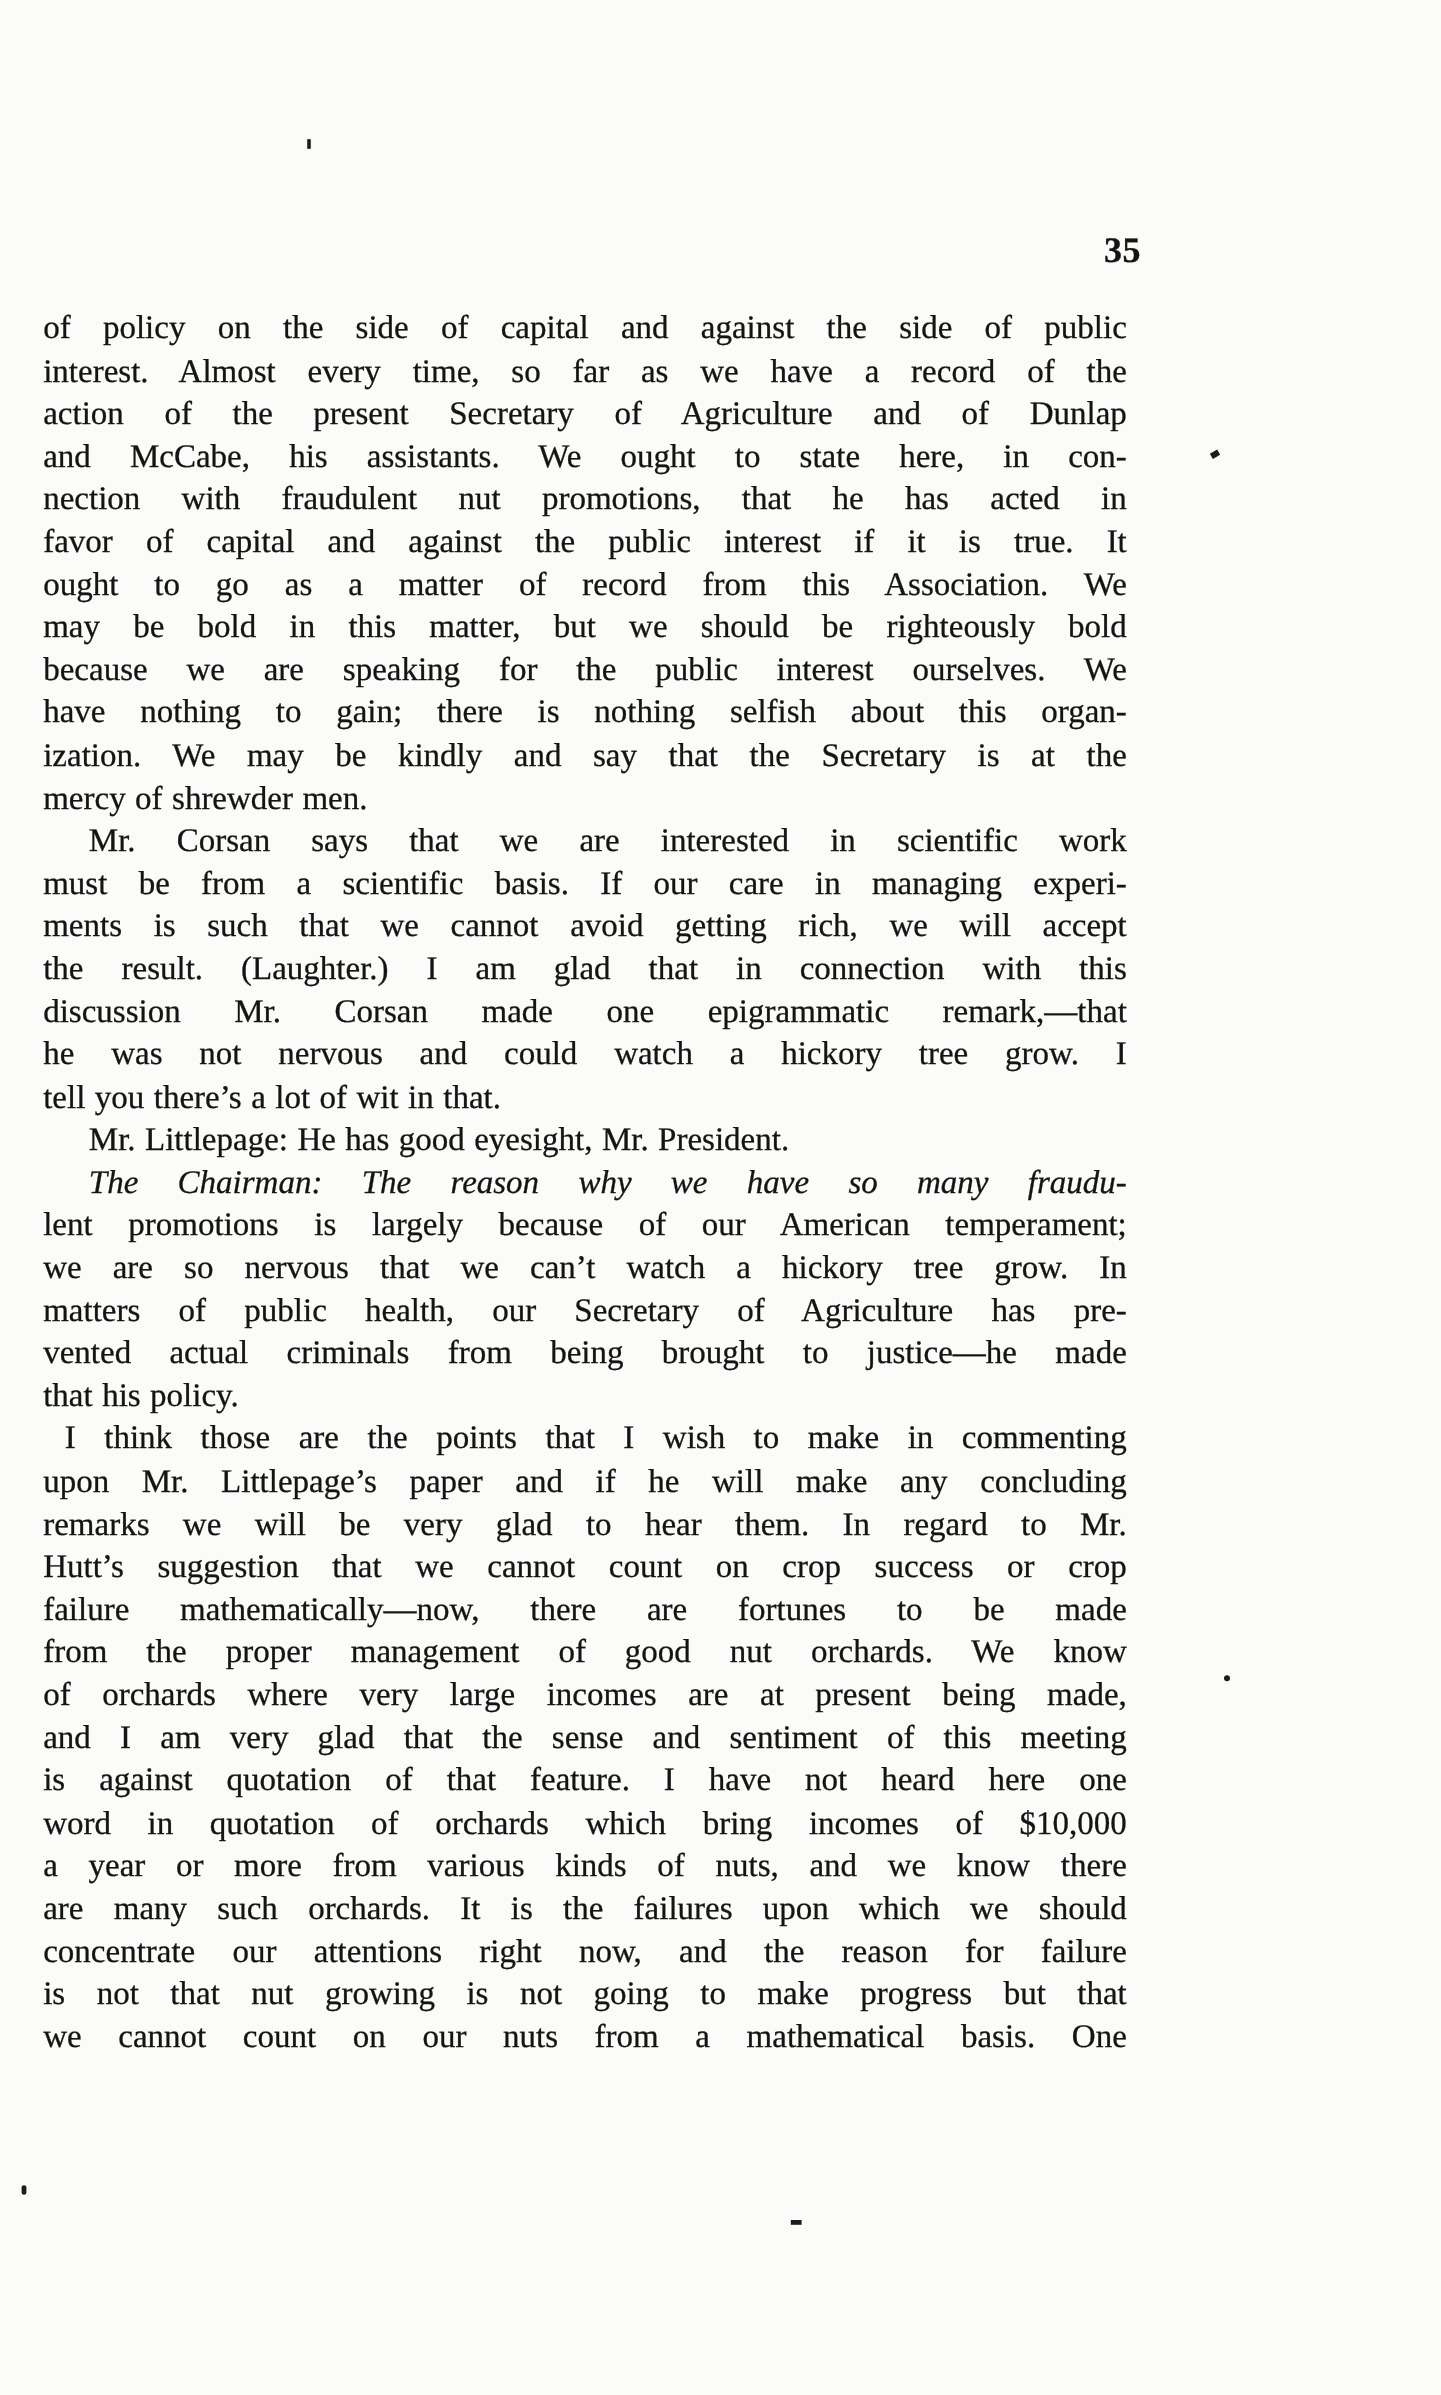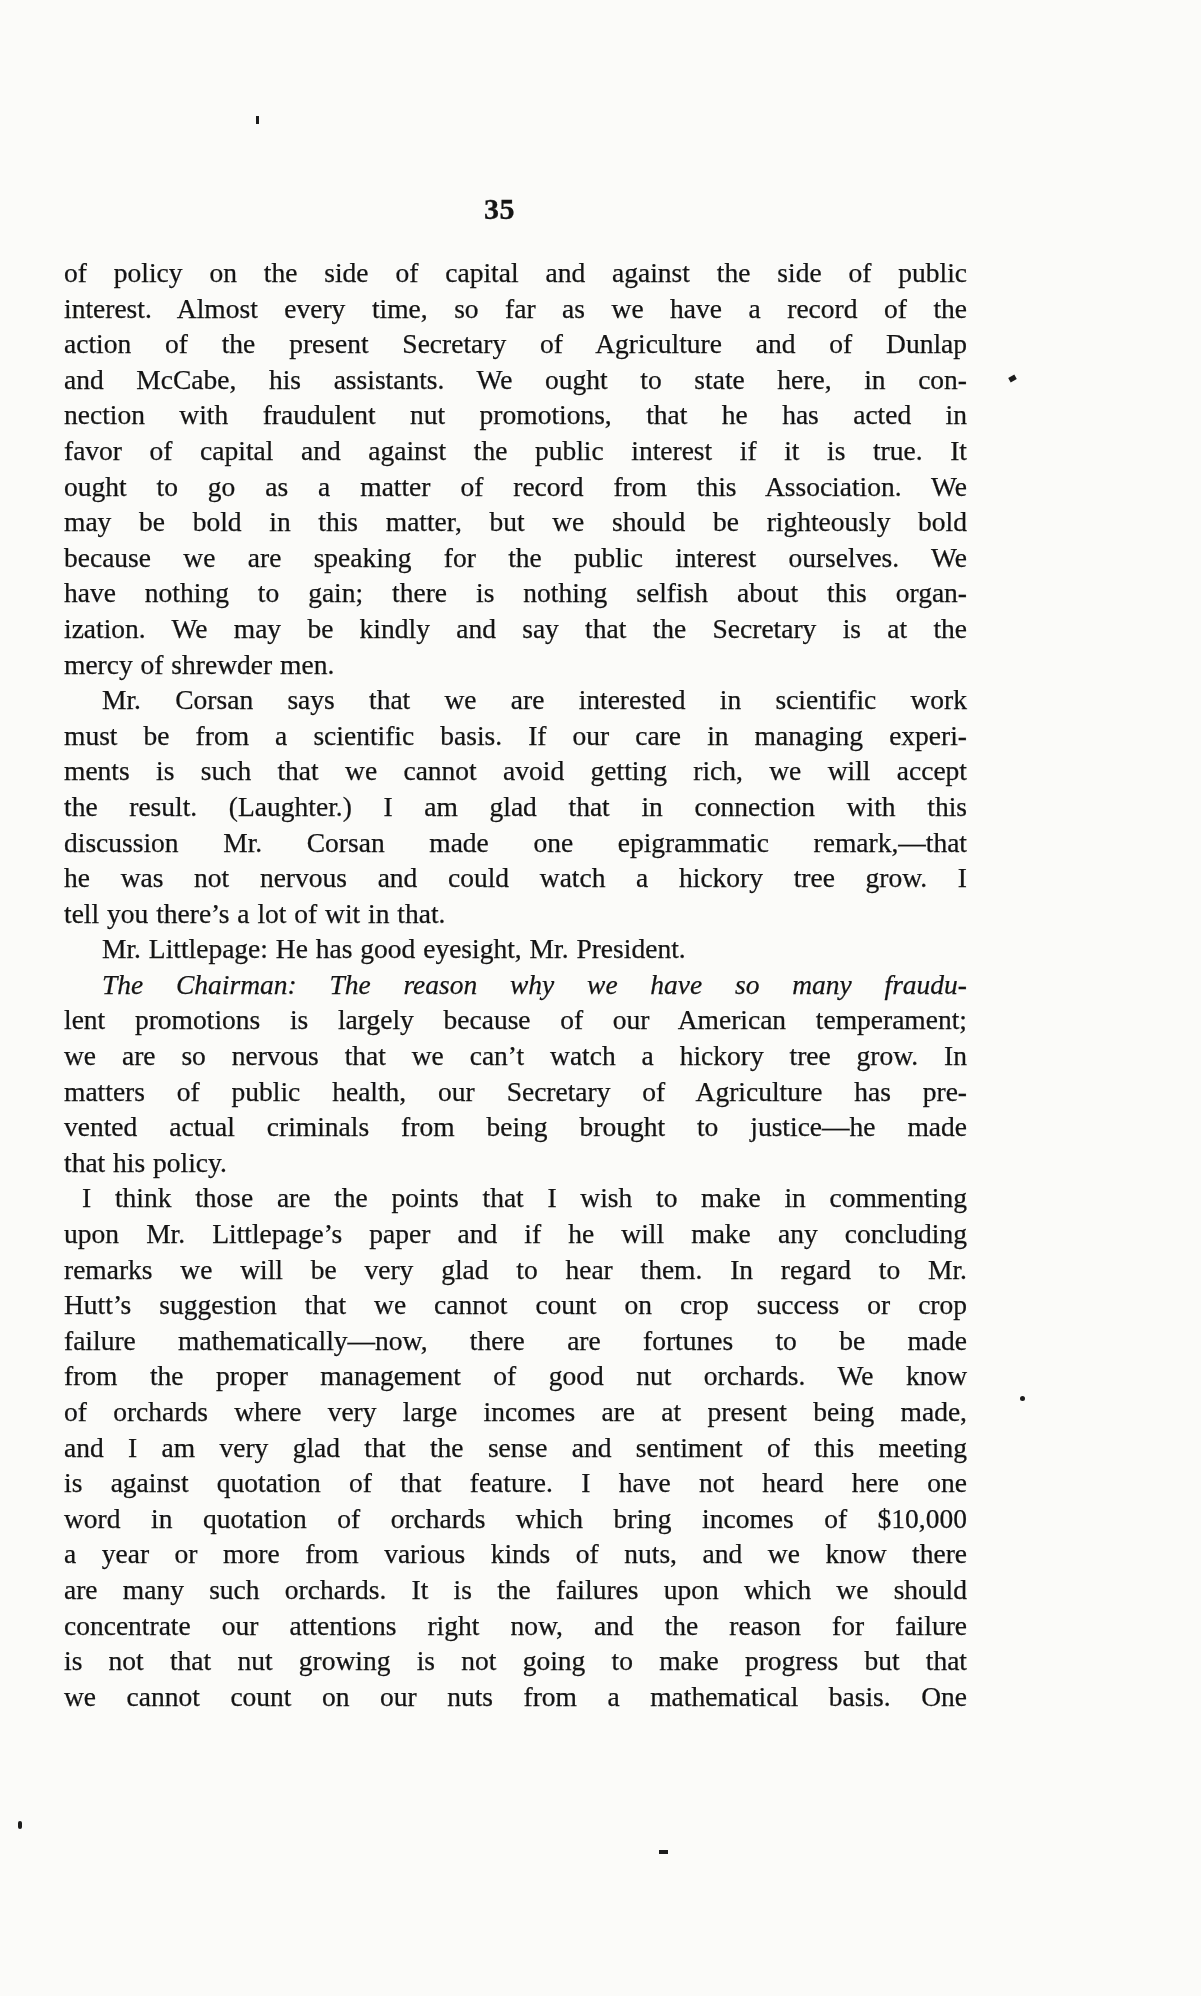--- a/index.html
+++ b/index.html
@@ -13,30 +13,30 @@
     background: #fbfbf9;
     color: #141414;
     font-family: "Liberation Serif", "DejaVu Serif", serif;
     overflow: hidden;
   }
   .page-number {
     position: absolute;
     top: 192px;
     left: 48px;
     width: 903px;
-    text-align: center;
+    text-align: right;
     font-weight: bold;
     font-size: 30px;
     letter-spacing: 0.5px;
     -webkit-text-stroke: 0.3px #141414;
   }
   .page-text {
     position: absolute;
     top: 255px;
-    left: 64px;
+    left: 36px;
     width: 903px;
     font-size: 27.5px;
     line-height: 35.6px;
     -webkit-text-stroke: 0.25px #141414;
   }
   .paragraph { margin: 0; padding: 0; }
   .line {
     text-align: justify;
     text-align-last: justify;
     word-spacing: 1px;

